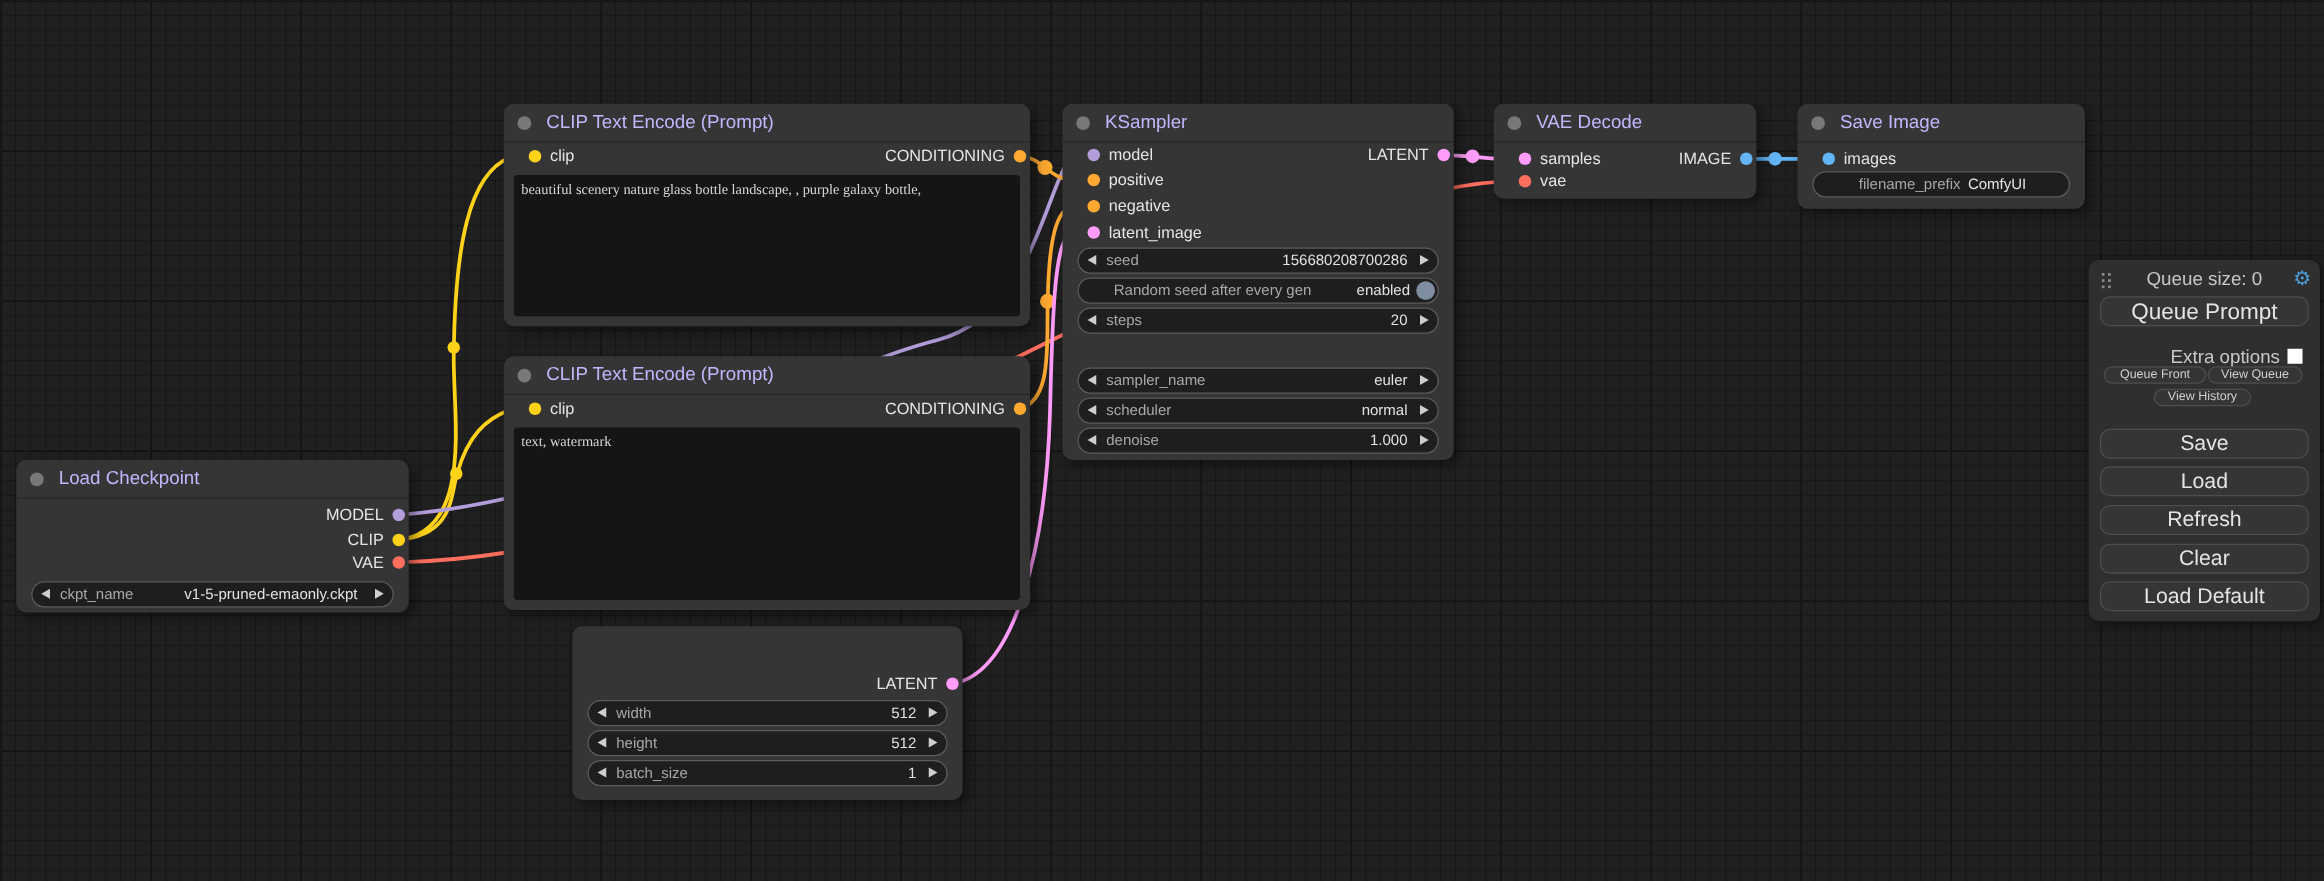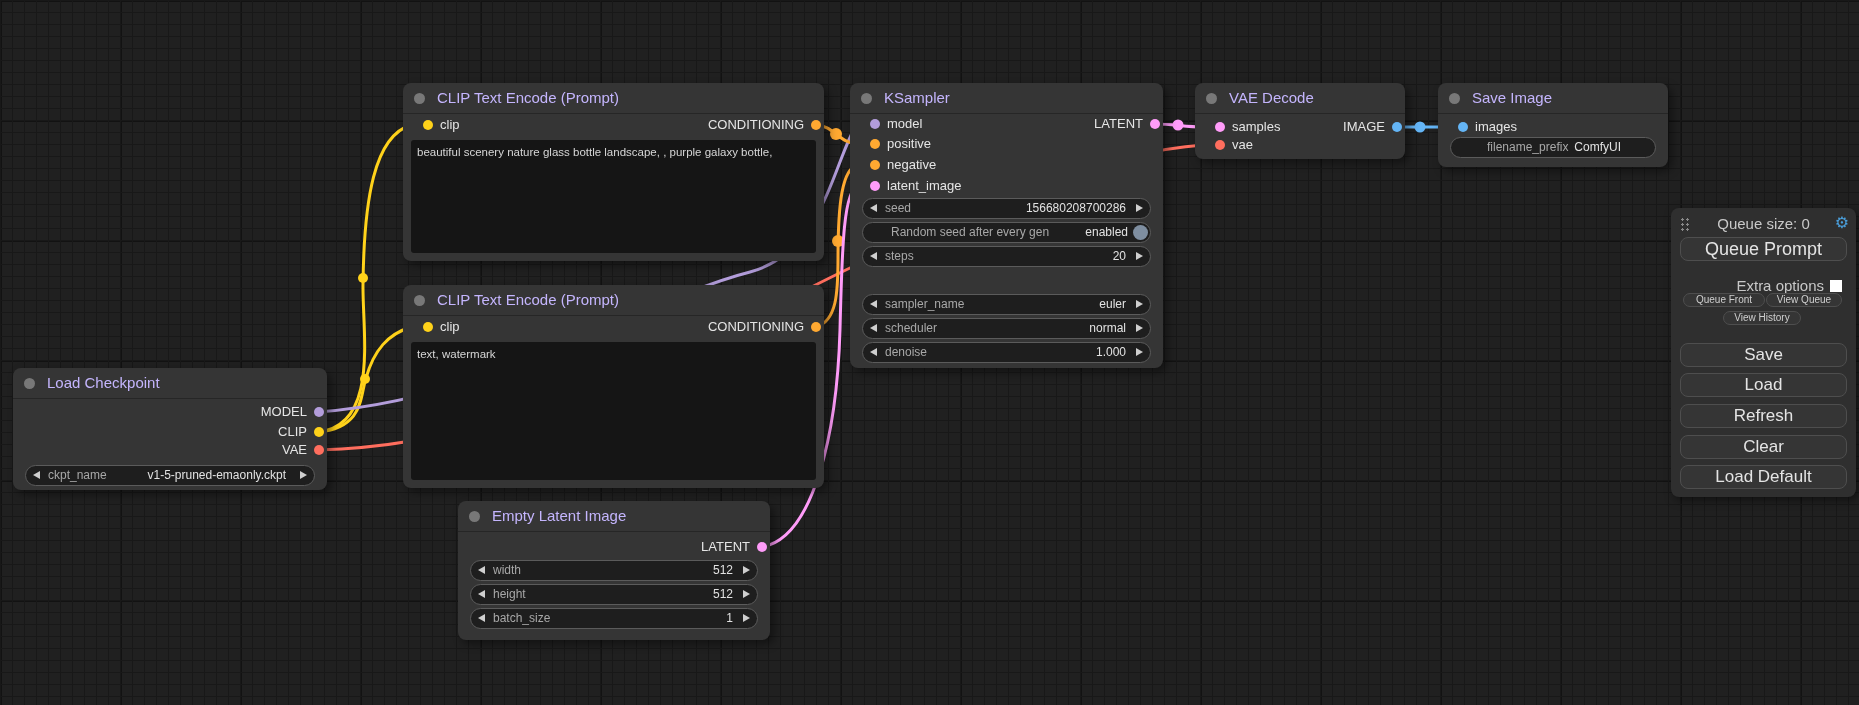--- a/index.html
+++ b/index.html
@@ -27,21 +27,21 @@
   .widget{position:absolute;left:12px;right:12px;height:19px;background:#1e1e1e;
     border:1px solid #5b5b5b;border-radius:11px;font-size:12px;line-height:19px;color:#a8a8a8;}
   .arr{position:absolute;top:5px;width:0;height:0;border:4.5px solid transparent;}
   .arr.l{left:7px;border-right:7px solid #cfcfcf;border-left:none;}
   .arr.r{right:7px;border-left:7px solid #cfcfcf;border-right:none;}
   .wlabel{position:absolute;left:22px;white-space:nowrap;}
   .wlabel.noarr{left:28px;}
   .wvalue{position:absolute;right:24px;color:#e2e2e2;white-space:nowrap;}
   .knob{position:absolute;right:2px;top:2px;width:15px;height:15px;border-radius:50%;background:#7e8ea0;}
   .tarea{position:absolute;left:8px;right:8px;background:#151515;border-radius:3px;
-    font-family:Liberation Sans, sans-serif;font-size:11.5px;line-height:1.45;
+    font-family:Liberation Serif, serif;font-size:11.5px;line-height:1.45;
     color:#d6d6d6;padding:4px 6px;box-sizing:border-box;white-space:pre-wrap;overflow:hidden;}
   
   #queue-panel{position:absolute;z-index:3;left:1671px;top:208px;width:185px;height:289px;
     background:#2f2f2f;border-radius:8px;box-shadow:3px 3px 10px rgba(0,0,0,.5);}
   .qhandle{position:absolute;left:9px;top:9px;width:9px;height:16px;
     background-image:radial-gradient(#8a8a8a 1px,transparent 1.4px);background-size:5px 5px;}
   .qsize{position:absolute;left:0;right:0;top:7px;text-align:center;font-size:15px;color:#c8c8c8;}
   .qgear{position:absolute;right:7px;top:5px;font-size:16px;color:#4a9eda;}
   .qbtn{position:absolute;box-sizing:border-box;background:#353535;border:1px solid #4e4e4e;
     border-radius:8px;color:#e4e4e4;text-align:center;cursor:pointer;}
@@ -221,24 +221,20 @@
       <span class="pdot in" style="background:#64b5f6"></span>
       <span class="plabel in">images</span>
     </div>
     <div class="widget" style="top:54px">
       <span class="wlabel noarr" style="left:36px">filename_prefix</span>
       <span class="wvalue" style="right:34px">ComfyUI</span>
     </div>
   </div>
 
   <div class="node" style="left:458px;top:501px;width:312px;height:139px">
-    <div class="ntitle">
-      <span class="ndot"></span>
-      <span>Empty Latent Image</span>
-    </div>
     <div class="prow" style="top:36px">
       <span class="plabel out">LATENT</span>
       <span class="pdot out" style="background:#ff9cf9"></span>
     </div>
     <div class="widget" style="top:59px">
       <span class="arr l"></span>
       <span class="wlabel">width</span>
       <span class="wvalue">512</span>
       <span class="arr r"></span>
     </div>

